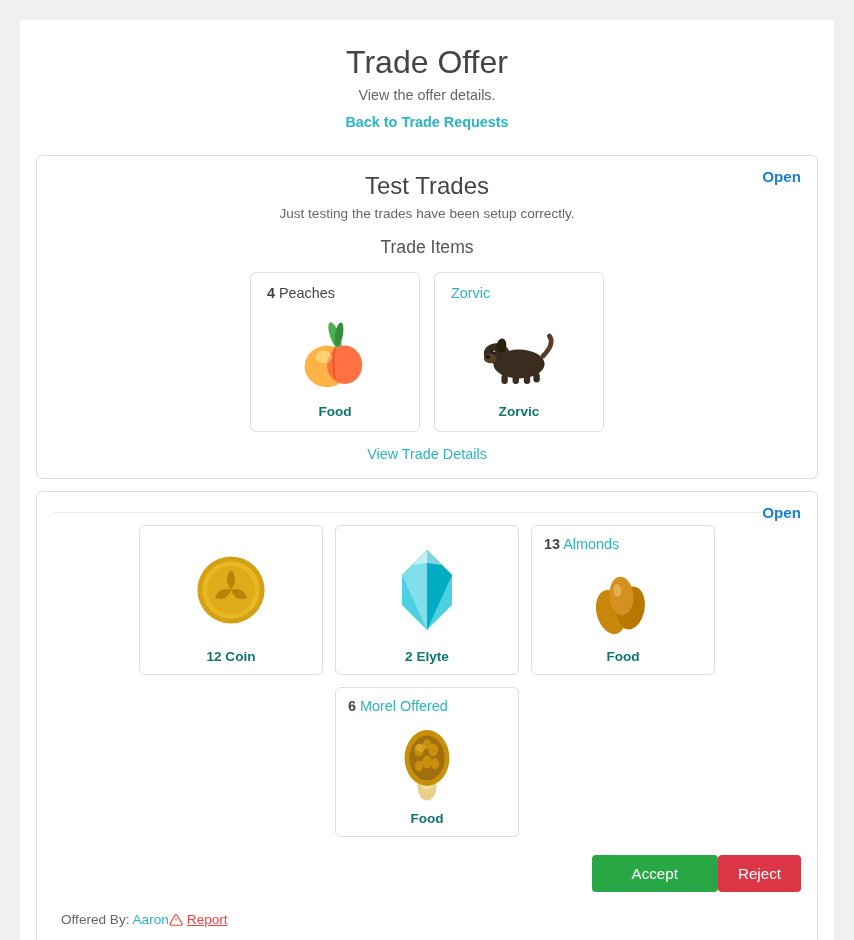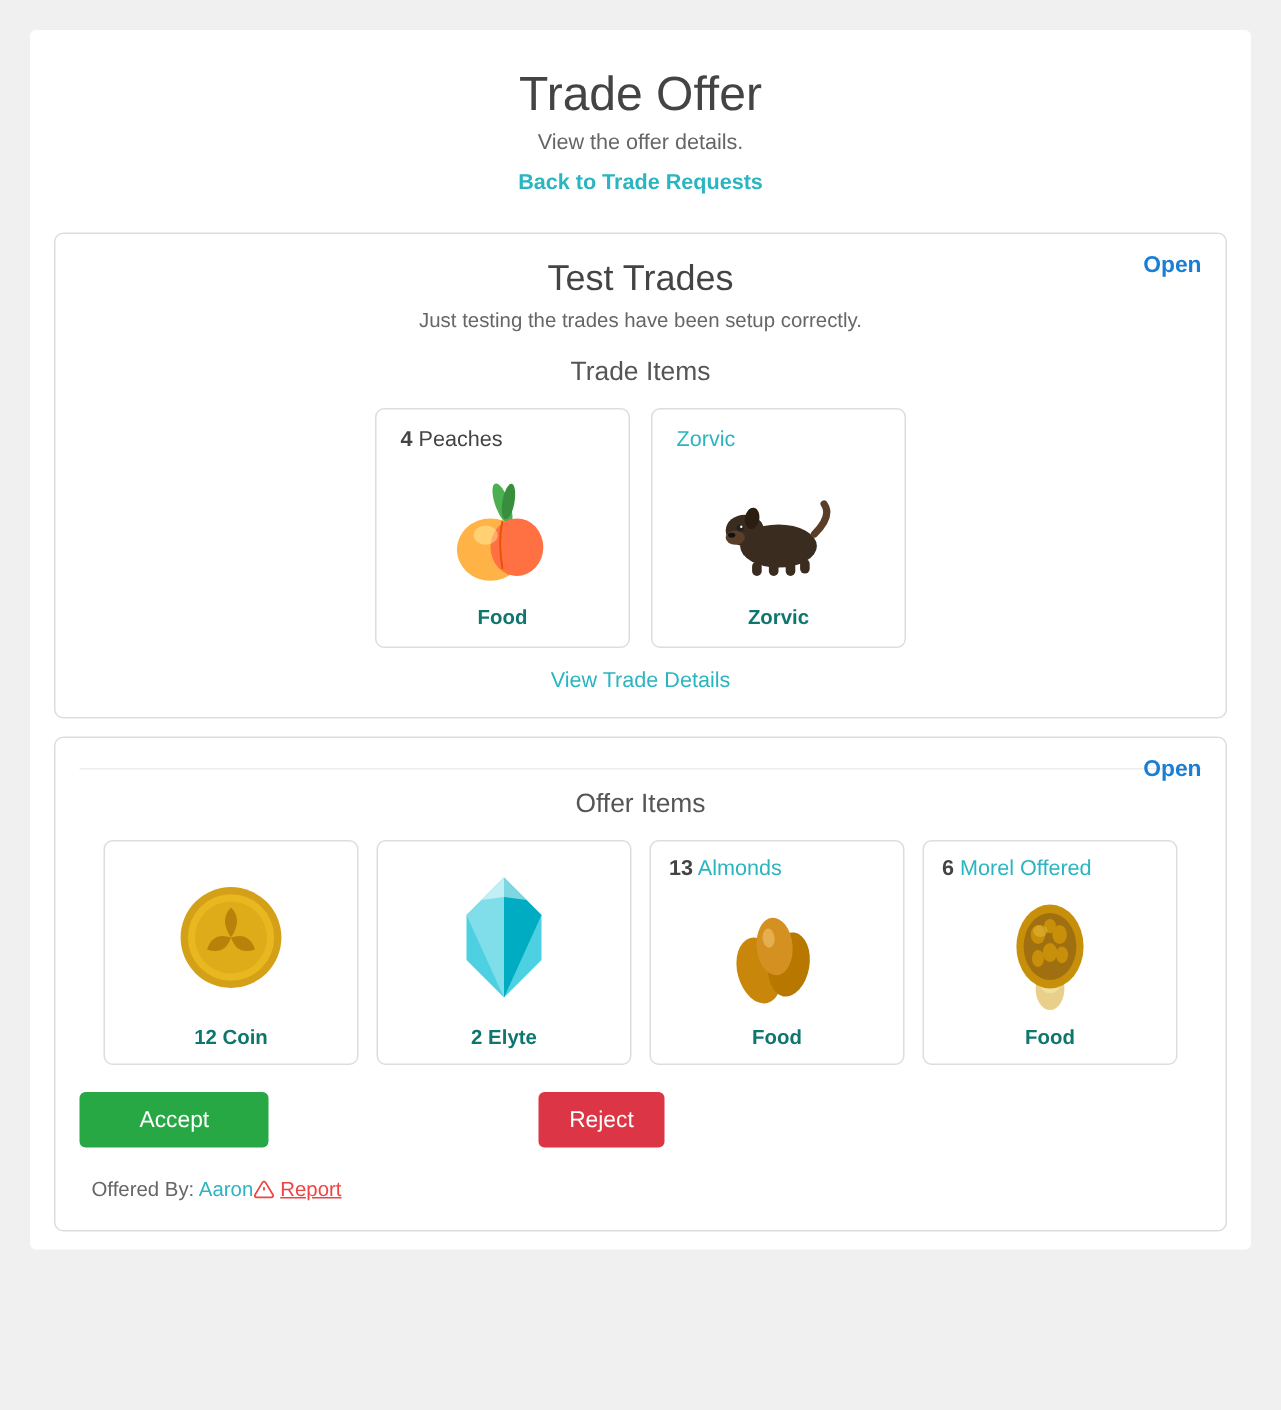--- a/index.html
+++ b/index.html
@@ -138,30 +138,29 @@
       gap: 12px;
       justify-content: center;
       flex-wrap: wrap;
       margin-bottom: 18px;
     }
     .offer-item-card {
       border: 1px solid #ddd;
       border-radius: 6px;
       padding: 10px 12px;
       text-align: center;
-      width: 170px;
+      width: 184px;
       min-height: 150px;
       display: flex;
       flex-direction: column;
       align-items: center;
     }
     .footer-actions {
       display: flex;
-      justify-content: flex-start;
-      gap: 180px;
+      justify-content: flex-end;
       margin: 8px 0 14px;
     }
     .btn-accept {
       background: #28a745;
       color: white;
       border: none;
       border-radius: 4px;
       padding: 10px 40px;
       font-size: 0.95rem;
       cursor: pointer;
@@ -271,21 +270,20 @@
         <div class="item-type-label">Zorvic</div>
       </div>
     </div>
 
     <a class="view-details-link">View Trade Details</a>
   </div>
 
   <div class="card">
     <span class="card-status">Open</span>
     <hr class="divider">
-    <h3 class="section-heading">Offer Items</h3>
 
     <div class="offer-items-row">
 
       <div class="offer-item-card">
         <div class="item-icon-area">
           <svg width="80" height="80" viewBox="0 0 100 100">
             <circle cx="50" cy="50" r="42" fill="#d4a017"></circle>
             <circle cx="50" cy="50" r="36" fill="#e8b820"></circle>
             <circle cx="50" cy="50" r="30" fill="#c8920a" fill-opacity="0.3"></circle>
 

